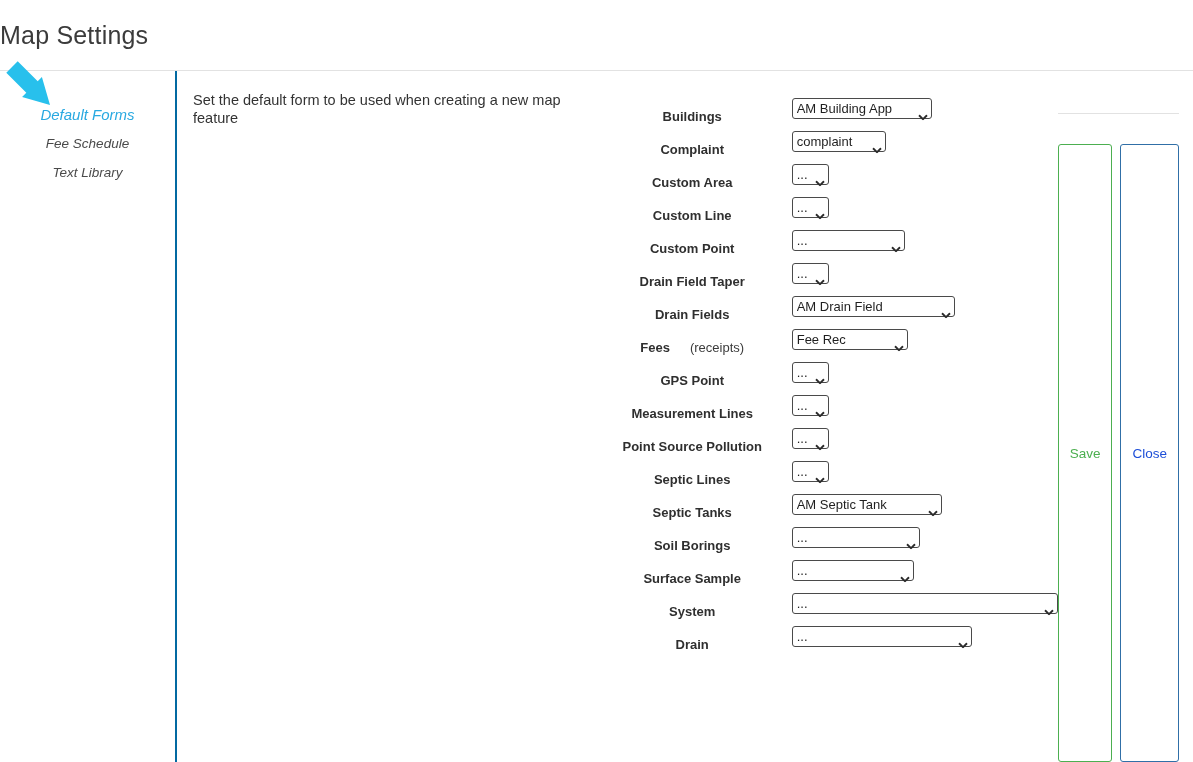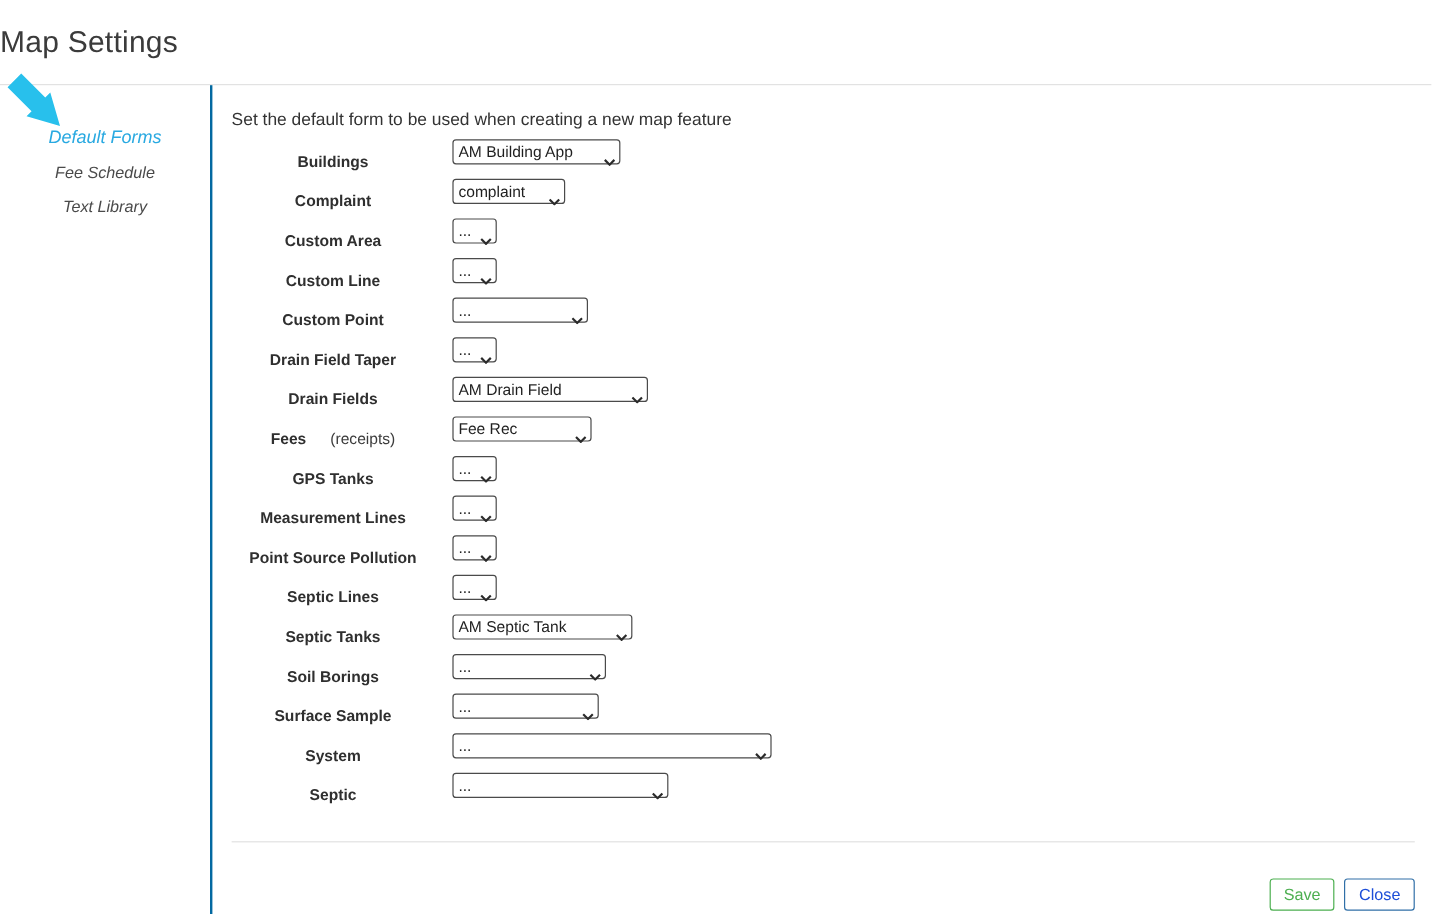--- a/index.html
+++ b/index.html
@@ -56,21 +56,21 @@
     color: #4a4a4a;
     cursor: pointer;
     white-space: nowrap;
   }
   .nav-item.active {
     color: #29a9e1;
     font-size: 15px;
   }
 
   
-  .main { flex: 1 1 auto; padding: 20px 14px 0 16px; display: flex; flex-direction: column; }
+  .main { flex: 1 1 auto; padding: 20px 14px 0 16px; display: flex; flex-direction: row; }
   .intro { font-size: 14.5px; color: #333; line-height: 18px; }
 
   .form { margin-top: 9px; }
   .row { display: flex; align-items: center; height: 33px; }
   .lbl {
     width: 169px;
     flex: 0 0 169px;
     text-align: center;
     font-size: 13px;
     color: #2f2f2f;
@@ -242,21 +242,21 @@
             <select><option>Fee Rec</option></select>
             <span class="chev">
                 <svg width="10" height="6" viewBox="0 0 10 6">
                   <path d="M1 1 L5 5 L9 1" stroke="#2b2b2b" stroke-width="1.8" fill="none"></path>
                 </svg>
               </span>
           </span>
         </div>
 
         <div class="row">
-          <div class="lbl"><span class="lbl-b">GPS Tanks</span><span class="note"></span></div>
+          <div class="lbl"><span class="lbl-b">GPS Point</span><span class="note"></span></div>
           <span class="selwrap" style="width:37px">
             <select><option>...</option></select>
             <span class="chev">
                 <svg width="10" height="6" viewBox="0 0 10 6">
                   <path d="M1 1 L5 5 L9 1" stroke="#2b2b2b" stroke-width="1.8" fill="none"></path>
                 </svg>
               </span>
           </span>
         </div>
 
@@ -338,21 +338,21 @@
             <select><option>...</option></select>
             <span class="chev">
                 <svg width="10" height="6" viewBox="0 0 10 6">
                   <path d="M1 1 L5 5 L9 1" stroke="#2b2b2b" stroke-width="1.8" fill="none"></path>
                 </svg>
               </span>
           </span>
         </div>
 
         <div class="row">
-          <div class="lbl"><span class="lbl-b">Septic</span><span class="note"></span></div>
+          <div class="lbl"><span class="lbl-b">Drain</span><span class="note"></span></div>
           <span class="selwrap" style="width:180px">
             <select><option>...</option></select>
             <span class="chev">
                 <svg width="10" height="6" viewBox="0 0 10 6">
                   <path d="M1 1 L5 5 L9 1" stroke="#2b2b2b" stroke-width="1.8" fill="none"></path>
                 </svg>
               </span>
           </span>
         </div>
 

